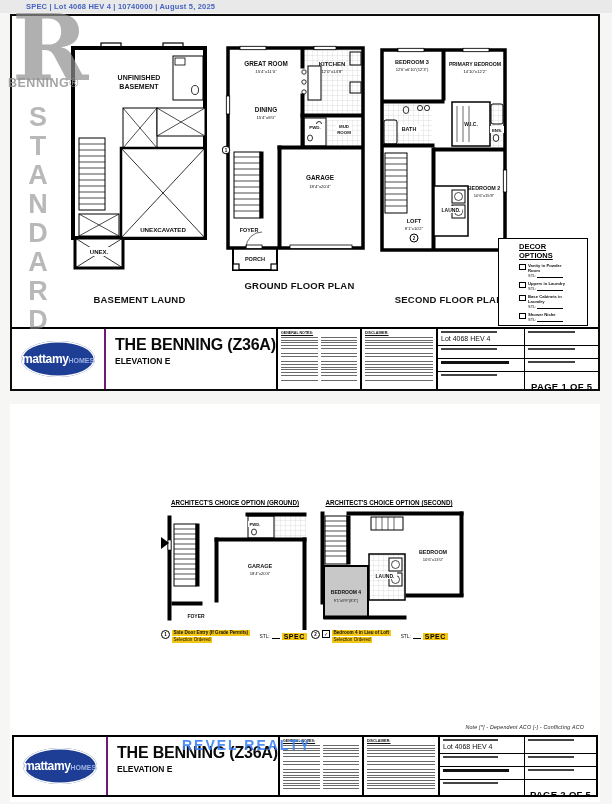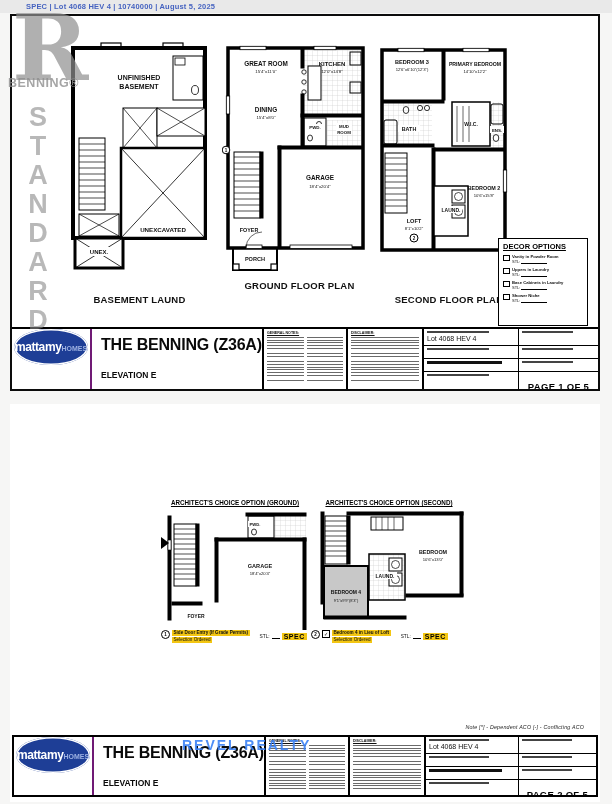--- a/index.html
+++ b/index.html
@@ -10,38 +10,38 @@
   #page1{left:10px;top:14px;width:590px;height:377px;border:2.5px solid #0c0c0c;box-sizing:border-box;}
   #page2{left:10px;top:404px;width:590px;height:398px;}
   .plan{position:absolute;}
   .plan-title{position:absolute;text-align:center;font-weight:bold;font-size:9.5px;letter-spacing:.2px;color:#111;}
   
   .wm-r{position:absolute;left:0;top:-14px;font-family:"DejaVu Serif",serif;font-size:92px;font-weight:bold;color:#8f8f8f;opacity:.7;line-height:1;z-index:4;}
   .wm-realtor{position:absolute;left:-4px;top:60px;font-size:12.5px;font-weight:bold;color:#8f8f8f;opacity:.8;letter-spacing:.5px;z-index:4;}
   .wm-standard{position:absolute;left:12px;top:86px;writing-mode:vertical-rl;text-orientation:upright;font-size:27px;font-weight:bold;color:#8a8a8a;opacity:.6;letter-spacing:-1px;line-height:1;z-index:4;}
   .wm-revel{position:absolute;left:172px;top:333px;font-size:14px;font-weight:bold;color:#3b82f6;opacity:.9;letter-spacing:2px;z-index:6;}
   
-  .decor{position:absolute;left:486px;top:222px;width:90px;height:88px;border:1.5px solid #000;background:#fff;padding:3px 4px;box-sizing:border-box;z-index:2;}
+  .decor{position:absolute;left:486px;top:222px;width:90px;height:88px;border:1.5px solid #000;background:#fff;padding:3px 20px;box-sizing:border-box;z-index:2;}
   .decor-title{font-size:7.5px;font-weight:bold;text-decoration:underline;margin-bottom:3px;color:#000;}
   .decor-item{display:flex;gap:2.5px;margin-bottom:3px;}
   .cb{width:4.5px;height:4.5px;border:.8px solid #000;flex:0 0 auto;margin-top:.5px;}
   .dlabel{font-size:4.2px;font-weight:bold;color:#111;}
   .dstl{font-size:4px;display:flex;align-items:flex-end;gap:1px;color:#111;}
   .blank{display:inline-block;width:26px;border-bottom:.7px solid #000;height:3px;}
   
   .tblock{position:absolute;display:flex;background:#fff;z-index:3;box-sizing:border-box;}
   #tb1{left:0;right:0;bottom:0;height:62px;border-top:2.5px solid #000;}
   #tb2{left:2px;right:2px;bottom:5px;height:62px;border:2.5px solid #000;}
-  .tb-logo{width:78px;display:flex;align-items:flex-start;justify-content:center;flex:0 0 auto;}
+  .tb-logo{width:92px;display:flex;align-items:center;justify-content:center;flex:0 0 auto;}
   .mlogo{width:74px;height:36px;background:#1e3e96;border-radius:50%;display:flex;align-items:baseline;justify-content:center;box-shadow:inset 0 0 0 1.5px #fff;padding-top:11px;box-sizing:border-box;}
   .m1{color:#fff;font-weight:bold;font-size:12px;letter-spacing:-.4px;}
   .m2{color:#9db1e2;font-weight:bold;font-size:7px;}
   .tb-title{width:172px;border-left:2px solid #701a75;padding:7px 0 0 9px;box-sizing:border-box;flex:0 0 auto;}
   .model{font-size:16px;font-weight:bold;letter-spacing:-.2px;color:#0a0a0a;white-space:nowrap;}
-  .elev{font-size:8.5px;font-weight:bold;margin-top:16px;color:#0a0a0a;}
+  .elev{font-size:8.5px;font-weight:bold;margin-top:2px;color:#0a0a0a;}
   .tb-notes{width:84px;border-left:2px solid #000;padding:2px 3px;box-sizing:border-box;flex:0 0 auto;}
   .tb-disc{width:76px;border-left:2px solid #000;padding:2px 3px;box-sizing:border-box;flex:0 0 auto;}
   .nh{font-size:3.6px;font-weight:bold;text-decoration:underline;margin-bottom:1.5px;color:#111;}
   .ncols{display:flex;gap:3px;}
   .lines{flex:1;height:46px;background:repeating-linear-gradient(to bottom,#6a6a6a 0,#6a6a6a .8px,transparent .8px,transparent 2.7px);}
   .tb-right{flex:1;border-left:2px solid #000;display:grid;grid-template-columns:54% 46%;grid-template-rows:17px 13px 13px auto;}
   .cell{padding:1px 3px;box-sizing:border-box;overflow:hidden;}
   .c-b{border-bottom:1px solid #000;}
   .c-l{border-left:1px solid #000;}
   .ml{width:70%;height:2px;background:#444;margin:1px 0 2px 0;}

